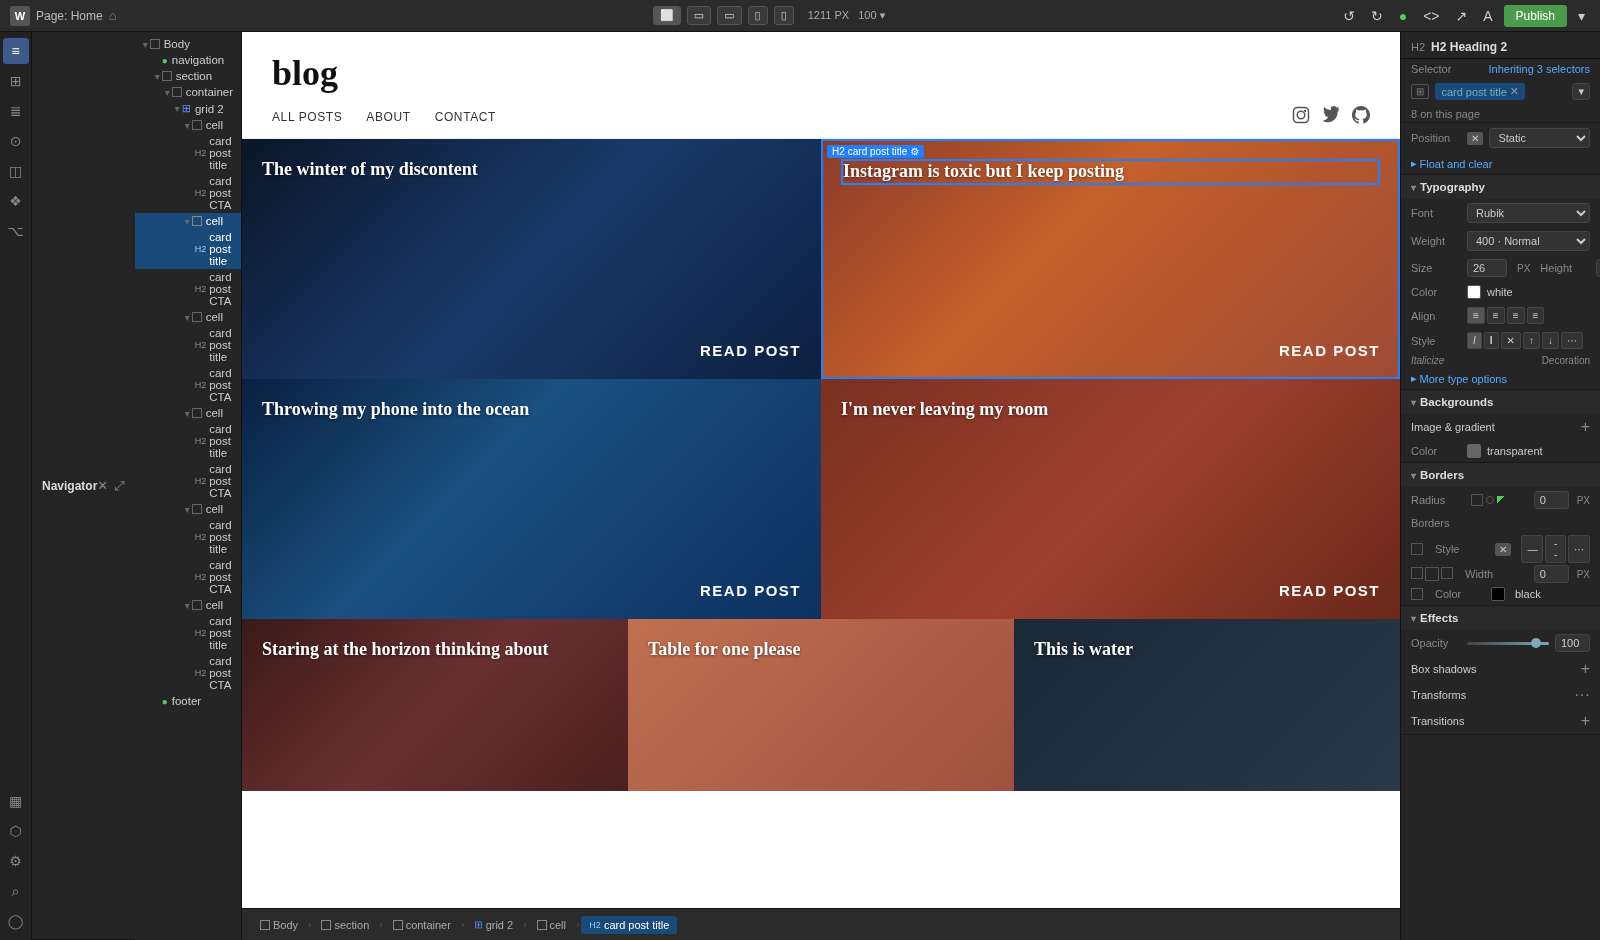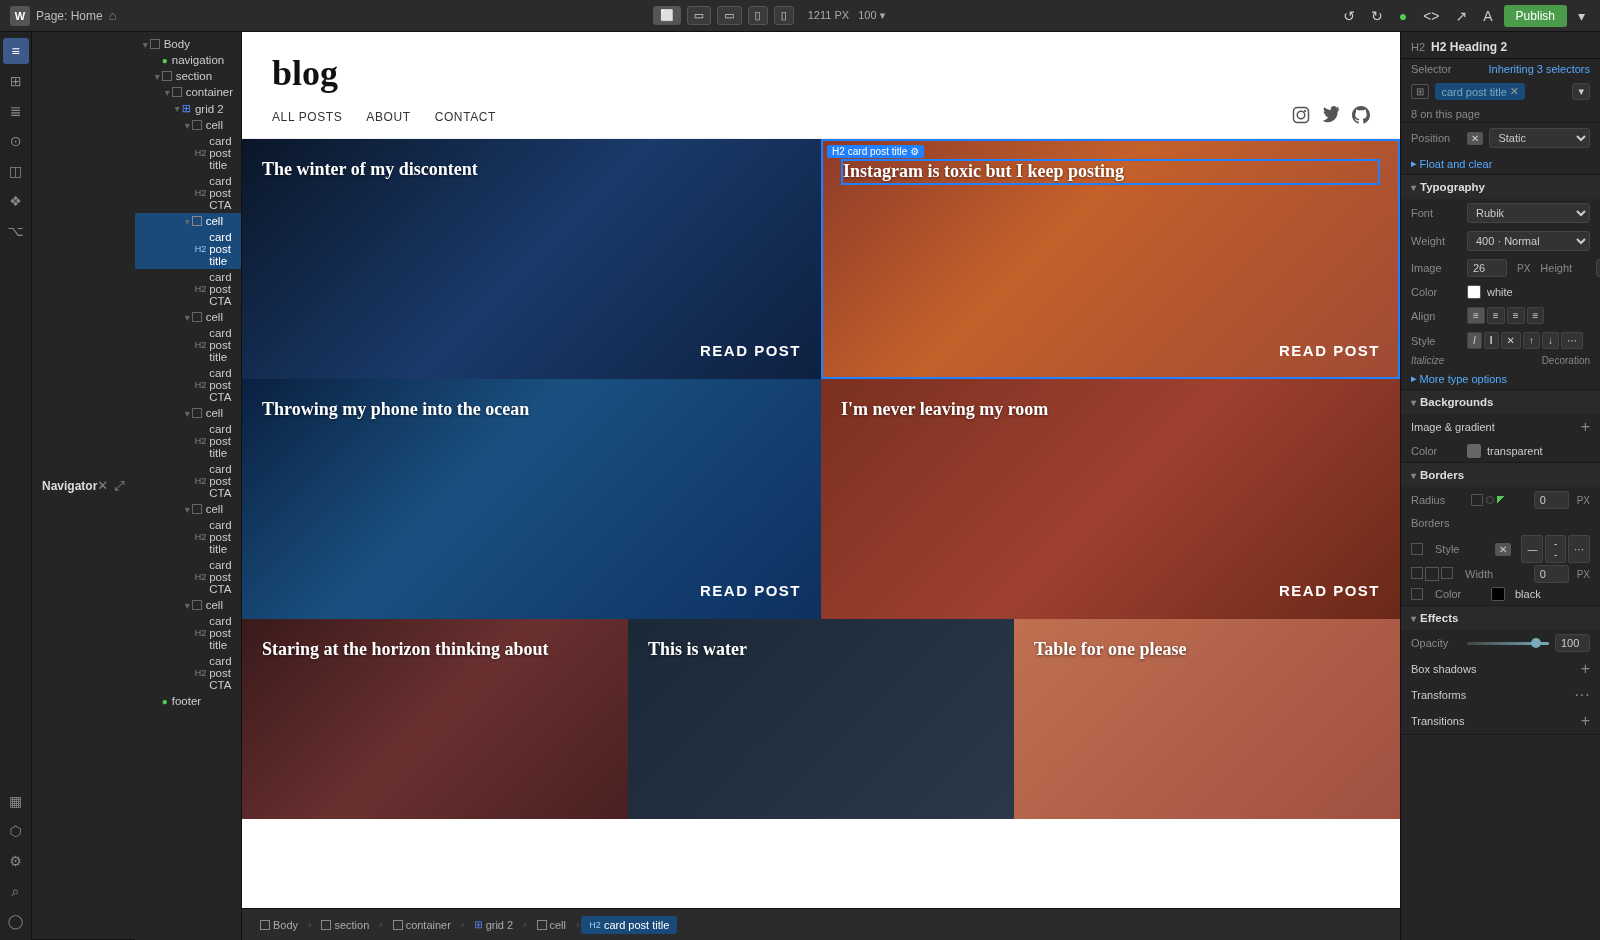--- a/index.html
+++ b/index.html
@@ -55,21 +55,21 @@
     .social-icon { color: #555; font-size: 16px; cursor: pointer; }
     .blog-grid { display: grid; grid-template-columns: 1fr 1fr; gap: 0; }
     .blog-grid-3 { display: grid; grid-template-columns: 1fr 1fr 1fr; gap: 0; }
     .card { position: relative; overflow: hidden; cursor: pointer; }
     .card-overlay { position: absolute; inset: 0; display: flex; flex-direction: column; justify-content: space-between; padding: 20px; }
     .card-title { color: #fff; font-family: Georgia, serif; font-size: 18px; font-weight: 700; line-height: 1.2; text-shadow: 0 1px 3px rgba(0,0,0,0.5); }
     .card-title.selected-el { outline: 2px solid #2080ff; outline-offset: -2px; }
     .card-cta { color: #fff; font-size: 15px; font-weight: 700; letter-spacing: 0.1em; align-self: flex-end; }
     .card-large { height: 240px; }
     .card-medium { height: 240px; }
-    .card-small { height: 200px; }
+    .card-small { height: 172px; }
 
     
     #breadcrumb { height: 32px; background: #2b2b2b; border-top: 1px solid #111; display: flex; align-items: center; padding: 0 10px; gap: 0; flex-shrink: 0; }
     .bread-item { font-size: 11px; color: #aaa; padding: 3px 8px; border-radius: 3px; cursor: pointer; display: flex; align-items: center; gap: 3px; }
     .bread-item.active { background: #1a4a7a; color: #fff; }
     .bread-arrow { color: #555; margin: 0 2px; font-size: 10px; }
     .bread-box { width: 10px; height: 10px; border: 1px solid #888; display: inline-block; }
 
     
     #right-panel { width: 200px; background: #252525; border-left: 1px solid #111; display: flex; flex-direction: column; overflow-y: auto; flex-shrink: 0; font-size: 11.5px; }
@@ -376,29 +376,29 @@
         </div>
 
         <div class="blog-grid-3">
 
           <div class="card card-small card-bg-7">
             <div class="card-overlay">
               <div class="card-title" style="font-size:18px;">Staring at the horizon thinking about</div>
             </div>
           </div>
 
+          <div class="card card-small card-bg-6">
+            <div class="card-overlay">
+              <div class="card-title" style="font-size:18px;">Table for one please</div>
+            </div>
+          </div>
+
           <div class="card card-small card-bg-5">
             <div class="card-overlay">
               <div class="card-title" style="font-size:18px;">This is water</div>
-            </div>
-          </div>
-
-          <div class="card card-small card-bg-6">
-            <div class="card-overlay">
-              <div class="card-title" style="font-size:18px;">Table for one please</div>
             </div>
           </div>
         </div>
 
       </div>
     </div>
 
     <div id="breadcrumb">
       <div class="bread-item">
         <span class="bread-box"></span>
@@ -482,21 +482,21 @@
           <option>Rubik</option>
         </select>
       </div>
       <div class="rp-row">
         <span class="rp-label">Weight</span>
         <select class="rp-select">
           <option>400 · Normal</option>
         </select>
       </div>
       <div class="rp-row">
-        <span class="rp-label">Image</span>
+        <span class="rp-label">Size</span>
         <input class="rp-input rp-input-sm" type="text" value="26" style="">
         <span style="color:#888;font-size:10px;margin:0 4px;">PX</span>
         <span class="rp-label">Height</span>
         <input class="rp-input rp-input-sm" type="text" value="120" style="">
 
       </div>
       <div class="rp-row">
         <span class="rp-label">Color</span>
         <span class="color-swatch" style="background:#fff;"></span>
         <span class="rp-value">white</span>

